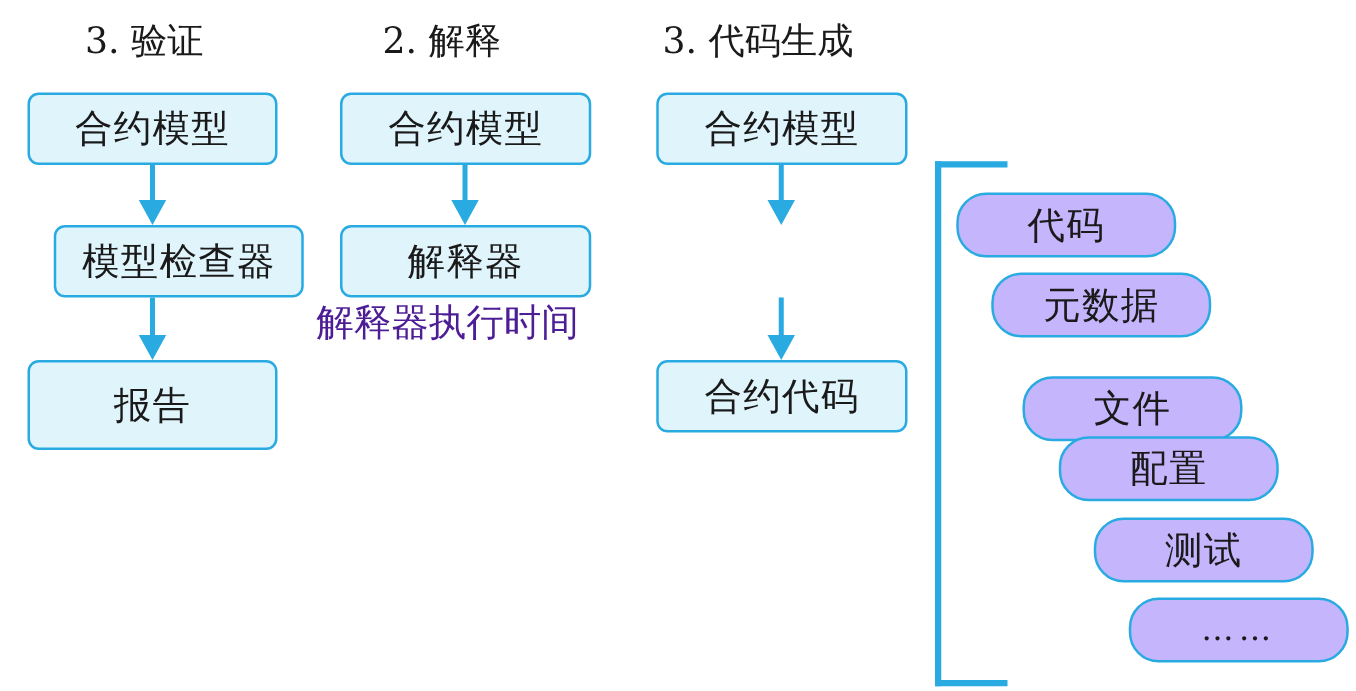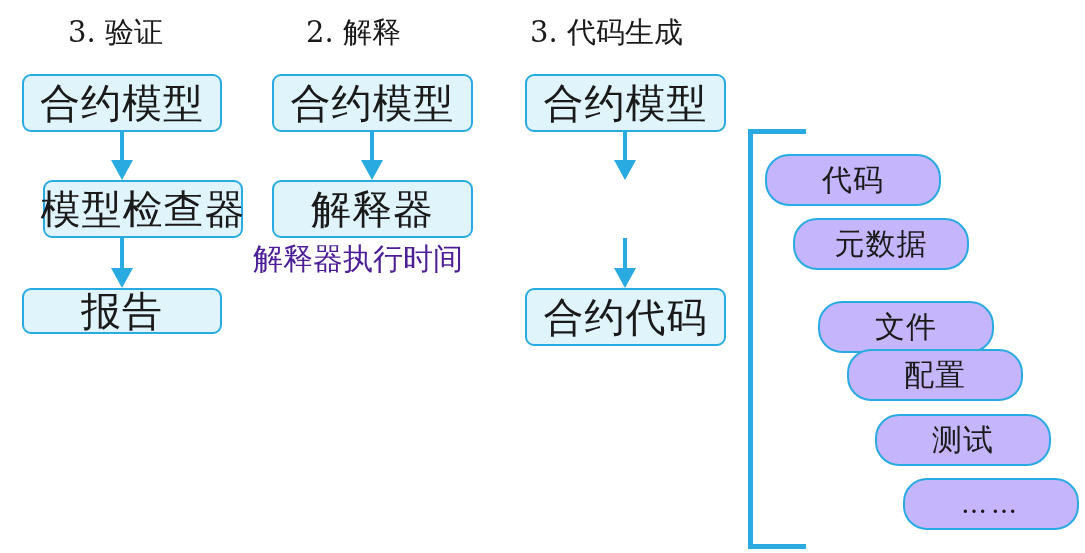--- a/index.html
+++ b/index.html
@@ -30,21 +30,21 @@
   .flow-box {
     position: absolute;
     box-sizing: border-box;
     background: #e0f4fc;
     border: 2.5px solid #29abe2;
     border-radius: 9px;
     display: flex;
     align-items: center;
     justify-content: center;
     font-family: Liberation Sans, sans-serif;
-    font-size: 40px;
+    font-size: 30px;
     color: #1a1a1a;
     white-space: nowrap;
     letter-spacing: 1px;
   }
 
   
   .arrow {
     position: absolute;
   }
   .arrow .shaft {
@@ -133,21 +133,21 @@
     <div class="head"></div>
   </div>
 
   <div class="flow-box" style="left:22px; top:180px; width:200px; height:58px;margin-left:21px;">模型检查器</div>
 
   <div class="arrow" style="left:102px; top:238px; width:40px; height:50px;">
     <div class="shaft" style="height:32px;"></div>
     <div class="head"></div>
   </div>
 
-  <div class="flow-box" style="left:22px; top:288px; width:200px; height:46px;">报告</div>
+  <div class="flow-box" style="left:22px; top:288px; width:200px; height:72px;">报告</div>
 
   <div class="col-title" style="left:306px; top:18px;">2. 解释</div>
 
   <div class="flow-box" style="left:272px; top:74px; width:201px; height:58px;">合约模型</div>
 
   <div class="arrow" style="left:352px; top:132px; width:40px; height:48px;">
     <div class="shaft" style="height:30px;"></div>
     <div class="head"></div>
   </div>
 

